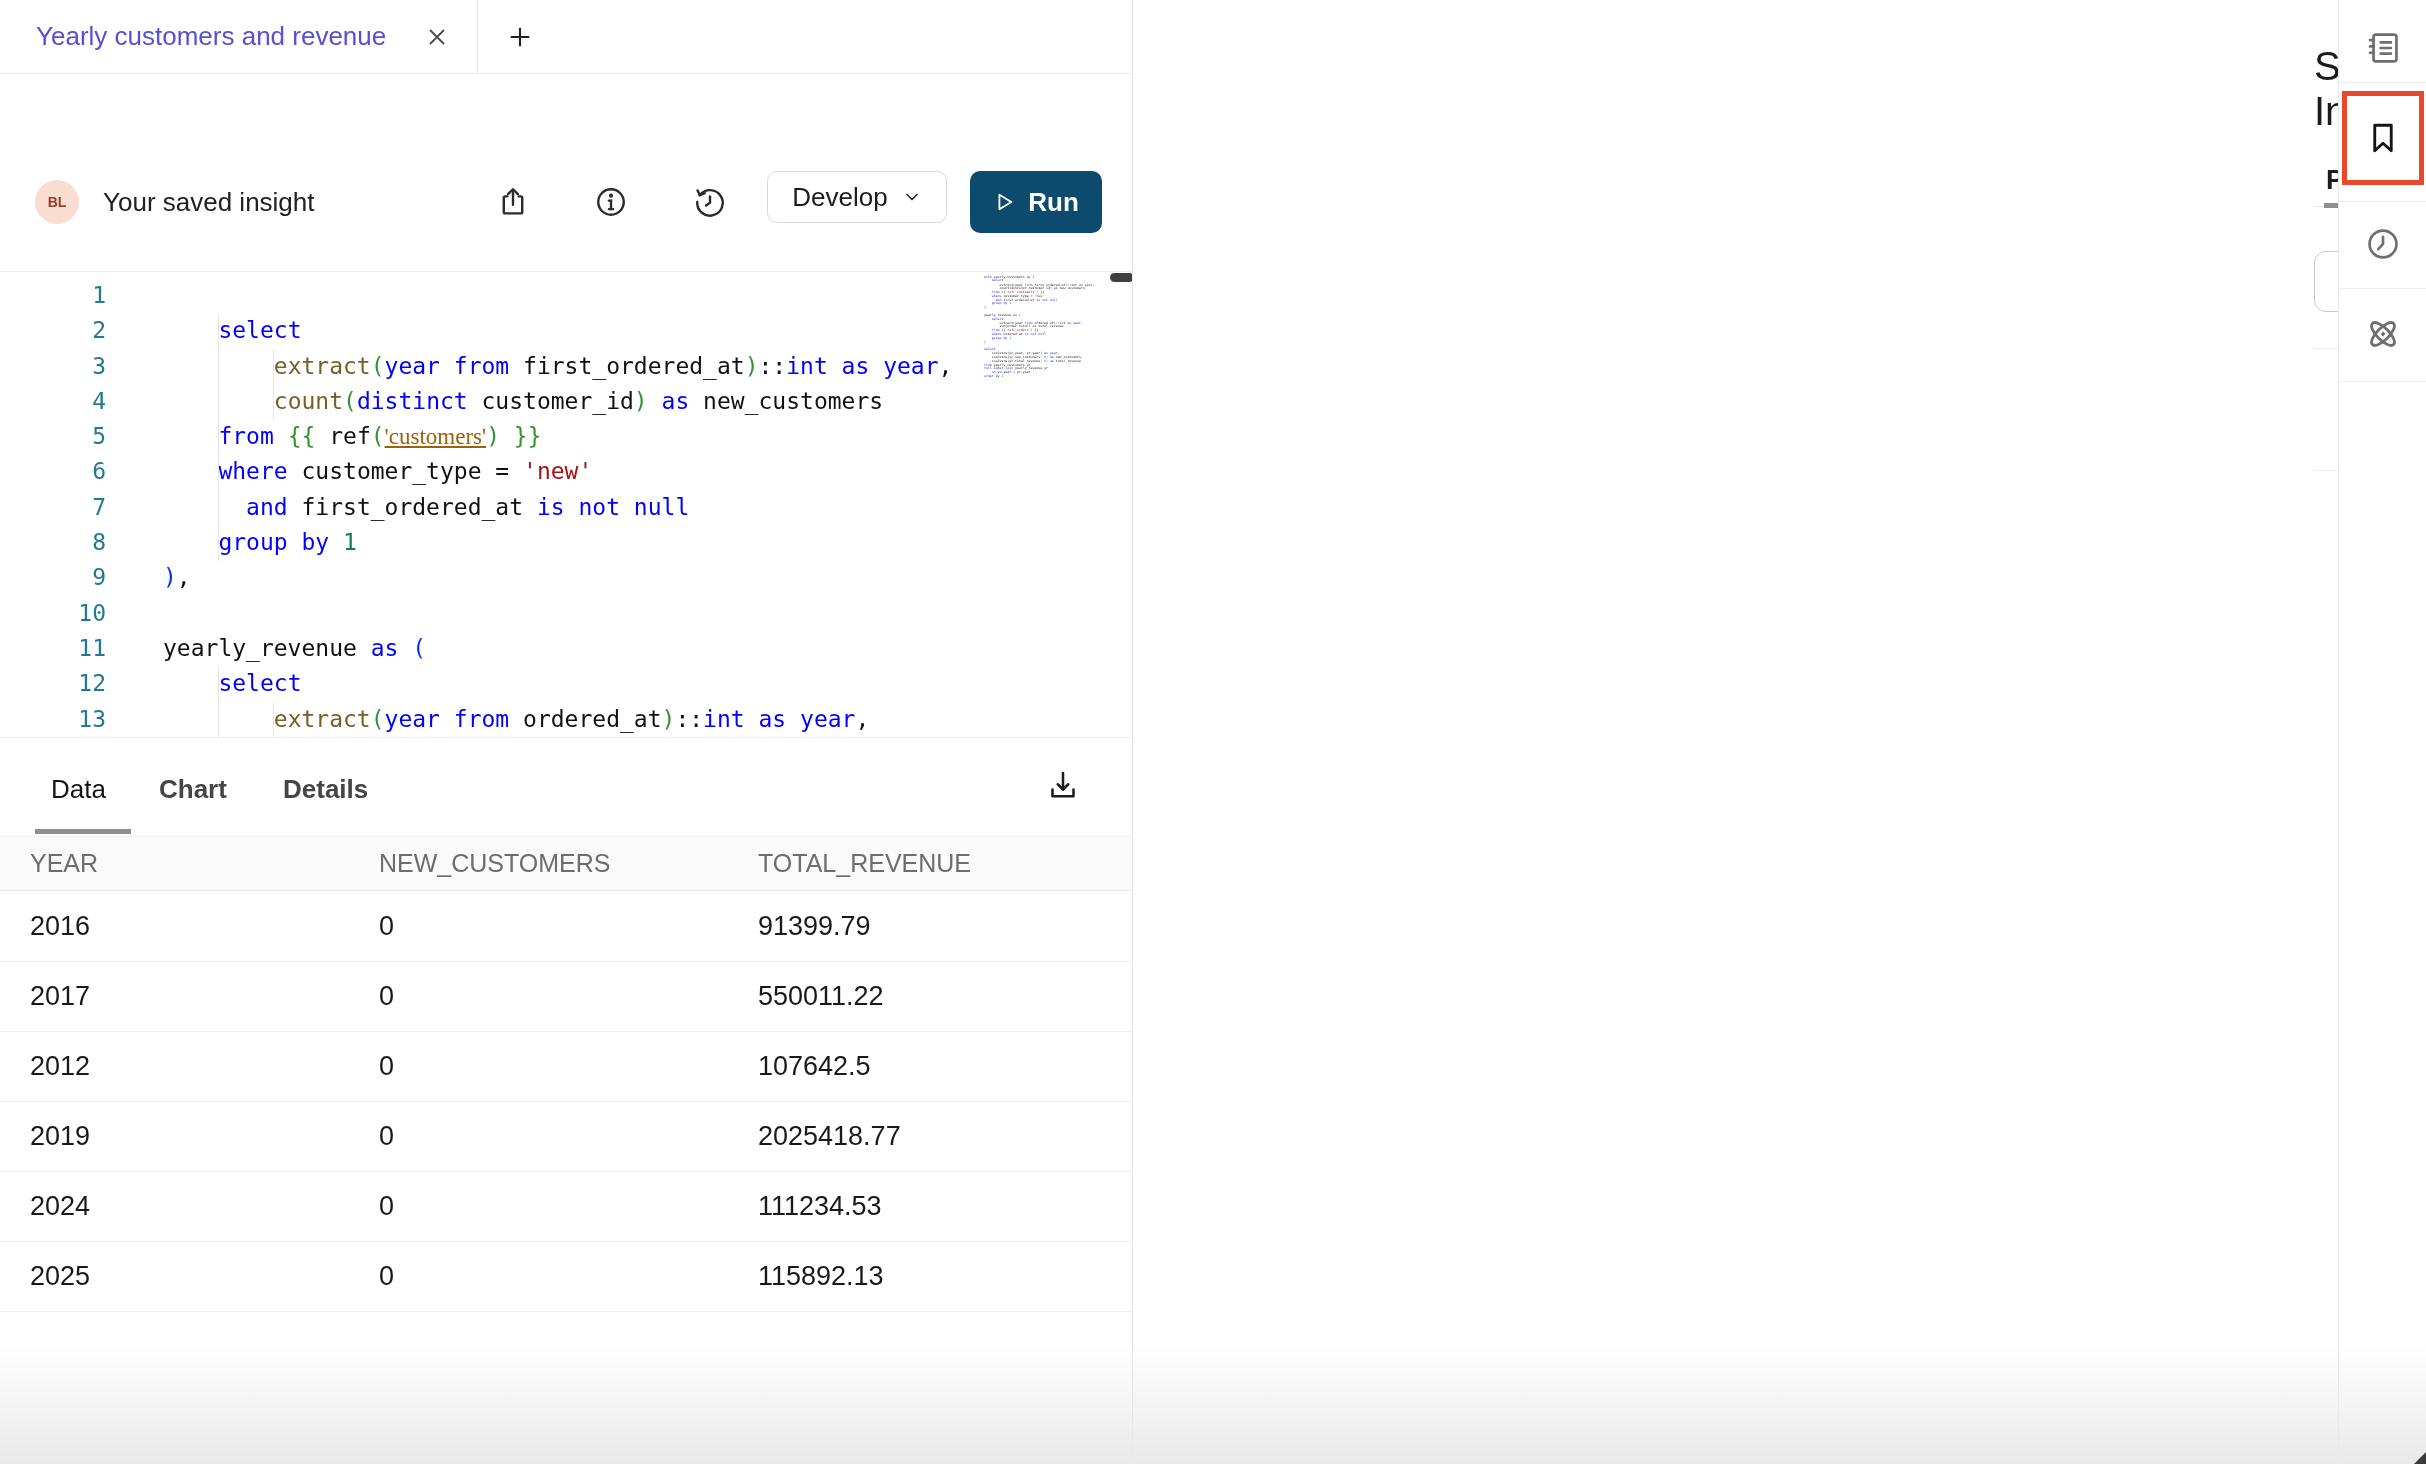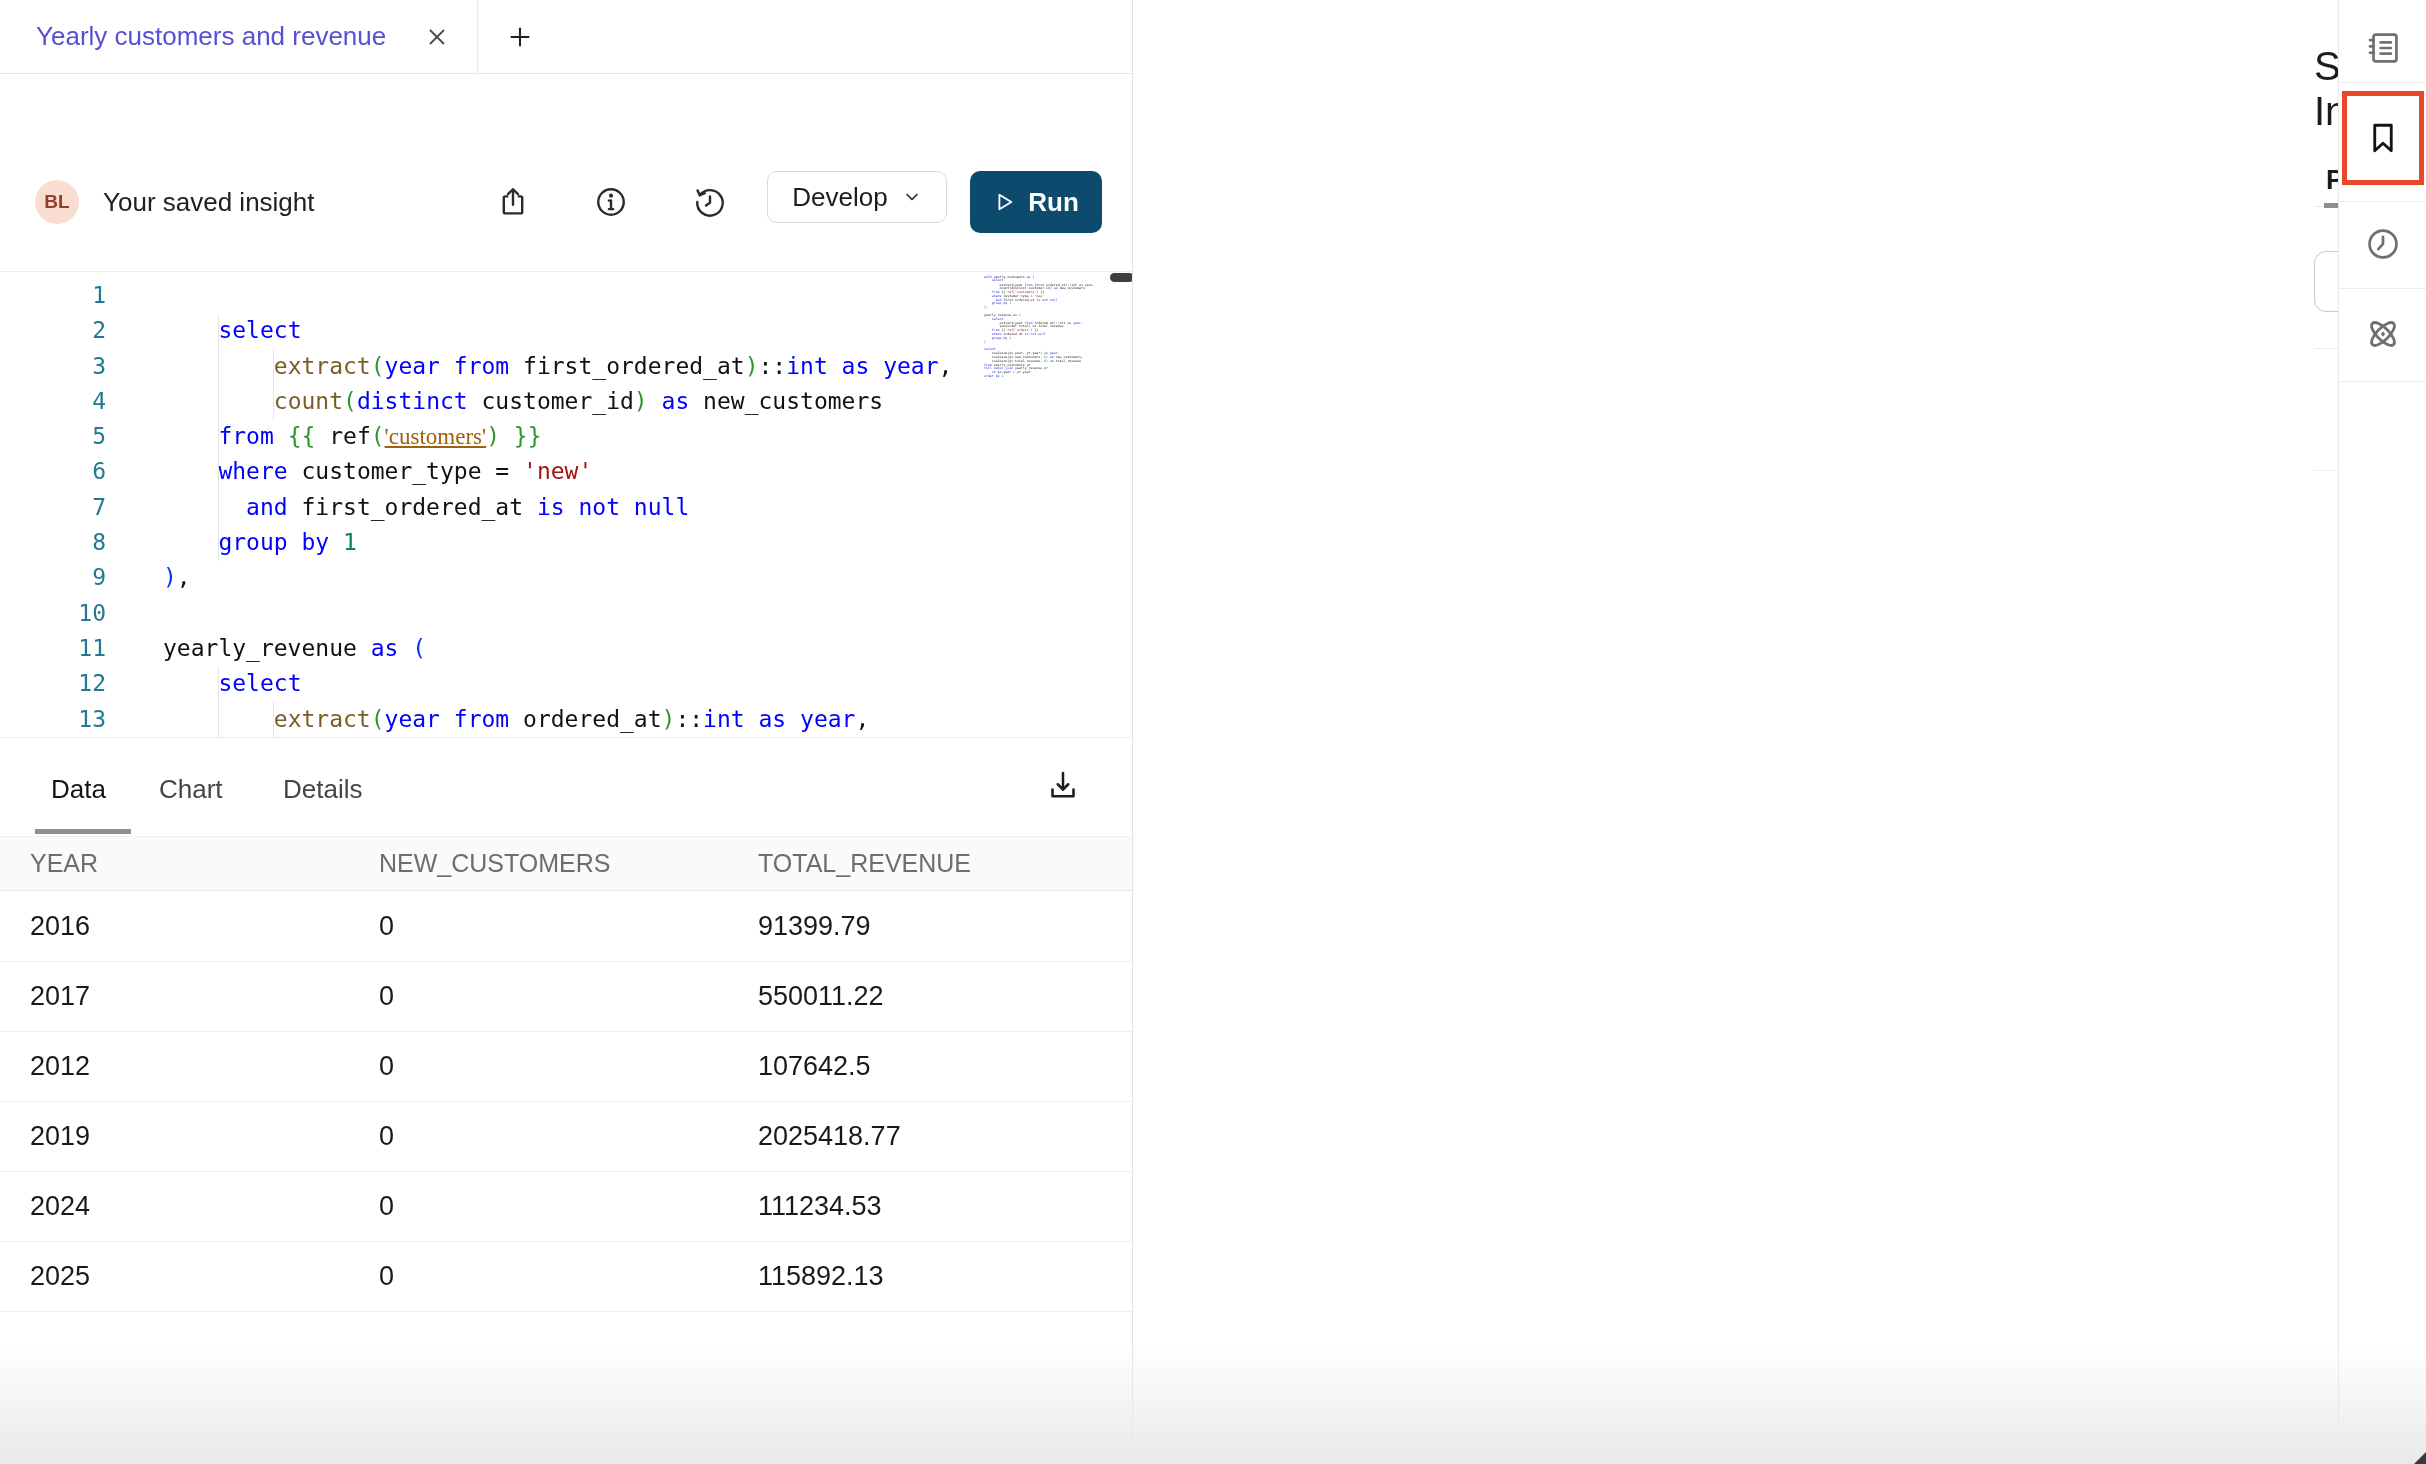--- a/index.html
+++ b/index.html
@@ -10,21 +10,21 @@
   
   .left-panel { position:relative; width:1133px; height:100%; border-right:1px solid #e4e4e4; background:#fff; }
 
   .tabbar { position:absolute; top:0; left:0; right:0; height:74px; border-bottom:1px solid #e8e8e8; display:flex; align-items:center; }
   .active-tab { position:relative; width:478px; height:100%; border-right:1px solid #e8e8e8; display:flex; align-items:center; padding:0 28px 0 36px; }
   .active-tab .tab-title { font-size:26px; color:#5a4fd2; white-space:nowrap; flex:1; }
   .icon-btn { display:flex; align-items:center; justify-content:center; background:none; border:none; cursor:pointer; }
   .newtab-btn { margin-left:28px; }
 
   .toolbar { position:absolute; top:74px; left:0; right:0; height:109px; }
-  .avatar { position:absolute; left:35px; top:106px; width:44px; height:44px; border-radius:50%; background:#f9ddd0; color:#93402b; font-size:19px; font-weight:bold; display:flex; align-items:center; justify-content:center; }
+  .avatar { position:absolute; left:35px; top:106px; width:44px; height:44px; border-radius:50%; background:#f9ddd0; color:#93402b; font-size:14px; font-weight:bold; display:flex; align-items:center; justify-content:center; }
   .insight-title { position:absolute; left:103px; top:113px; font-size:26px; color:#212121; font-weight:500; }
   .tb-icon { position:absolute; top:111px; width:34px; height:34px; }
   .develop-btn { position:absolute; left:767px; top:97px; width:180px; height:52px; border:1.5px solid #d8d8d8; border-radius:10px; background:#fff; display:flex; align-items:center; justify-content:center; gap:14px; font-size:26px; color:#1c1c1c; cursor:pointer; }
   .run-btn { position:absolute; left:970px; top:97px; width:132px; height:62px; background:#0c4a6e; border:none; border-radius:10px; display:flex; align-items:center; justify-content:center; gap:13px; color:#fff; font-size:26px; font-weight:600; cursor:pointer; }
 
   .statusrow { position:absolute; top:183px; left:0; right:0; height:88px; }
   .query-pill { position:absolute; left:36px; top:202px; height:50px; padding:0 22px 0 14px; border-radius:12px; background:#e7f7ec; display:flex; align-items:center; gap:11px; font-size:26px; font-weight:500; color:#1f9b4a; }
   .env-box { position:absolute; left:403px; top:197px; width:347px; height:60px; border:1.5px solid #e0e0e0; border-radius:12px; background:#fff; display:flex; align-items:center; padding:0 16px 0 20px; gap:13px; cursor:pointer; }
   .env-label { font-size:26px; color:#1d1d1d; }
   .env-pill { background:#d7e5fa; border-radius:8px; padding:5px 15px; font-size:24px; font-weight:500; color:#253858; }
@@ -40,21 +40,21 @@
   .tk-s { color:#a31515; } .tk-sl { color:#a16207; text-decoration:underline;font-family:Liberation Serif, serif; }
   .tk-n { color:#098658; } .tk-g { color:#319331; } .tk-b { color:#0431fa; }
   .guide { position:absolute; width:1px; background:#e5e5e5; }
   .minimap { position:absolute; left:984px; top:3px; width:124px; height:440px; overflow:hidden; }
   .minimap pre { font-family:"DejaVu Sans Mono", monospace; font-size:7px; line-height:8.3px; transform:scale(0.46); transform-origin:0 0; white-space:pre; }
   .mm-k{color:#2222dd;} .mm-s{color:#a31515;} .mm-n{color:#098658;} .mm-p{color:#222;}
   .scroll-thumb { position:absolute; left:1110px; top:1px; width:24px; height:9px; border-radius:5px; background:#3f3f3f; }
 
   
   .results-tabs { position:absolute; top:737px; left:0; right:0; height:99px; border-top:1px solid #ececec; }
-  .rtab { position:absolute; top:36px; font-size:26px; color:#454545; cursor:pointer; background:none; border:none; }
+  .rtab { position:absolute; top:36px; font-size:26px; color:#454545; cursor:pointer; background:none; border:none;font-weight:bold; }
   .rtab.active { font-weight:400; color:#141414; }
   .rtab-underline { position:absolute; left:35px; top:91px; width:96px; height:5px; background:#8f8f8f; }
   .dl-btn { position:absolute; left:1040px; top:24px; width:46px; height:46px; }
 
   .thead { position:absolute; top:836px; left:0; right:0; height:55px; background:#fafafa; border-top:1px solid #f1f1f1; border-bottom:1px solid #e7e7e7; display:flex; align-items:center; font-size:25px; color:#6d6d6d; }
   .tbody { position:absolute; top:892px; left:0; right:0; }
   .trow { display:flex; align-items:center; height:70px; border-bottom:1px solid #ededed; font-size:27px; color:#191919; }
   .c1 { width:379px; padding-left:30px; } .c2 { width:379px; } .c3 { flex:1; }
 
   

